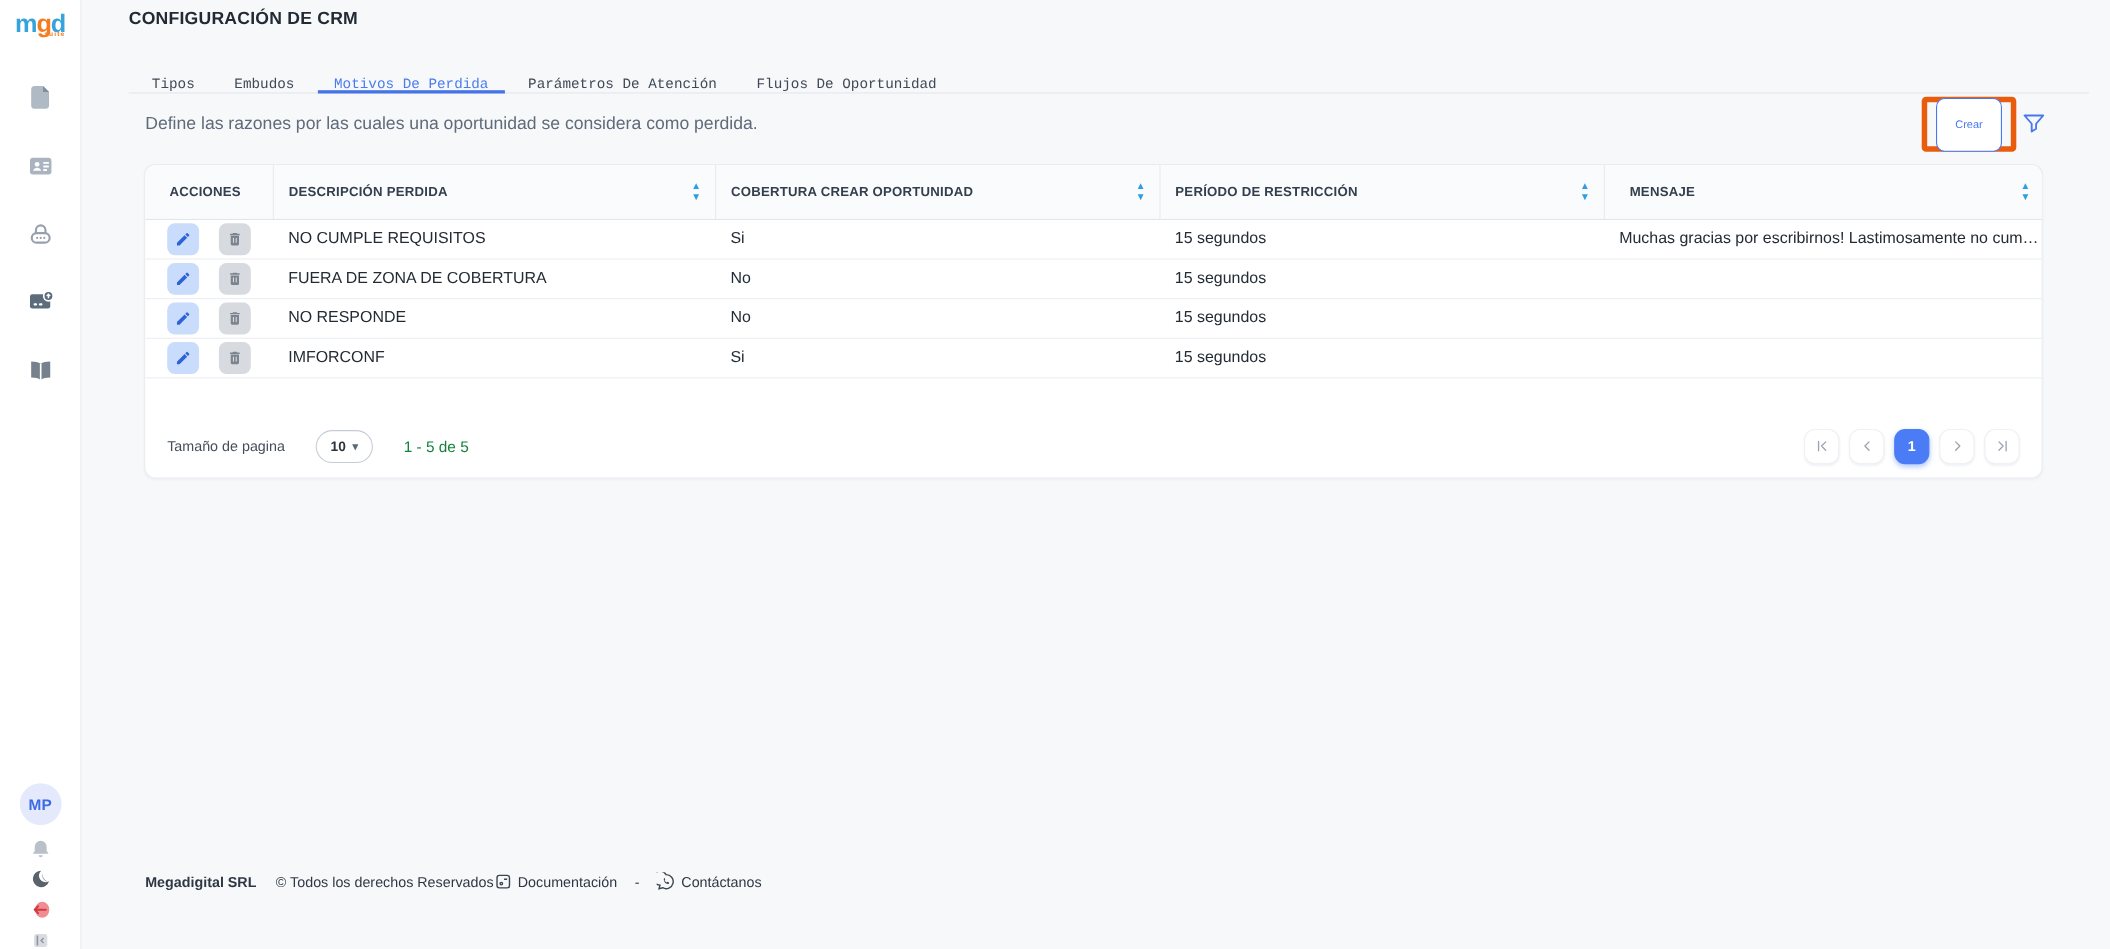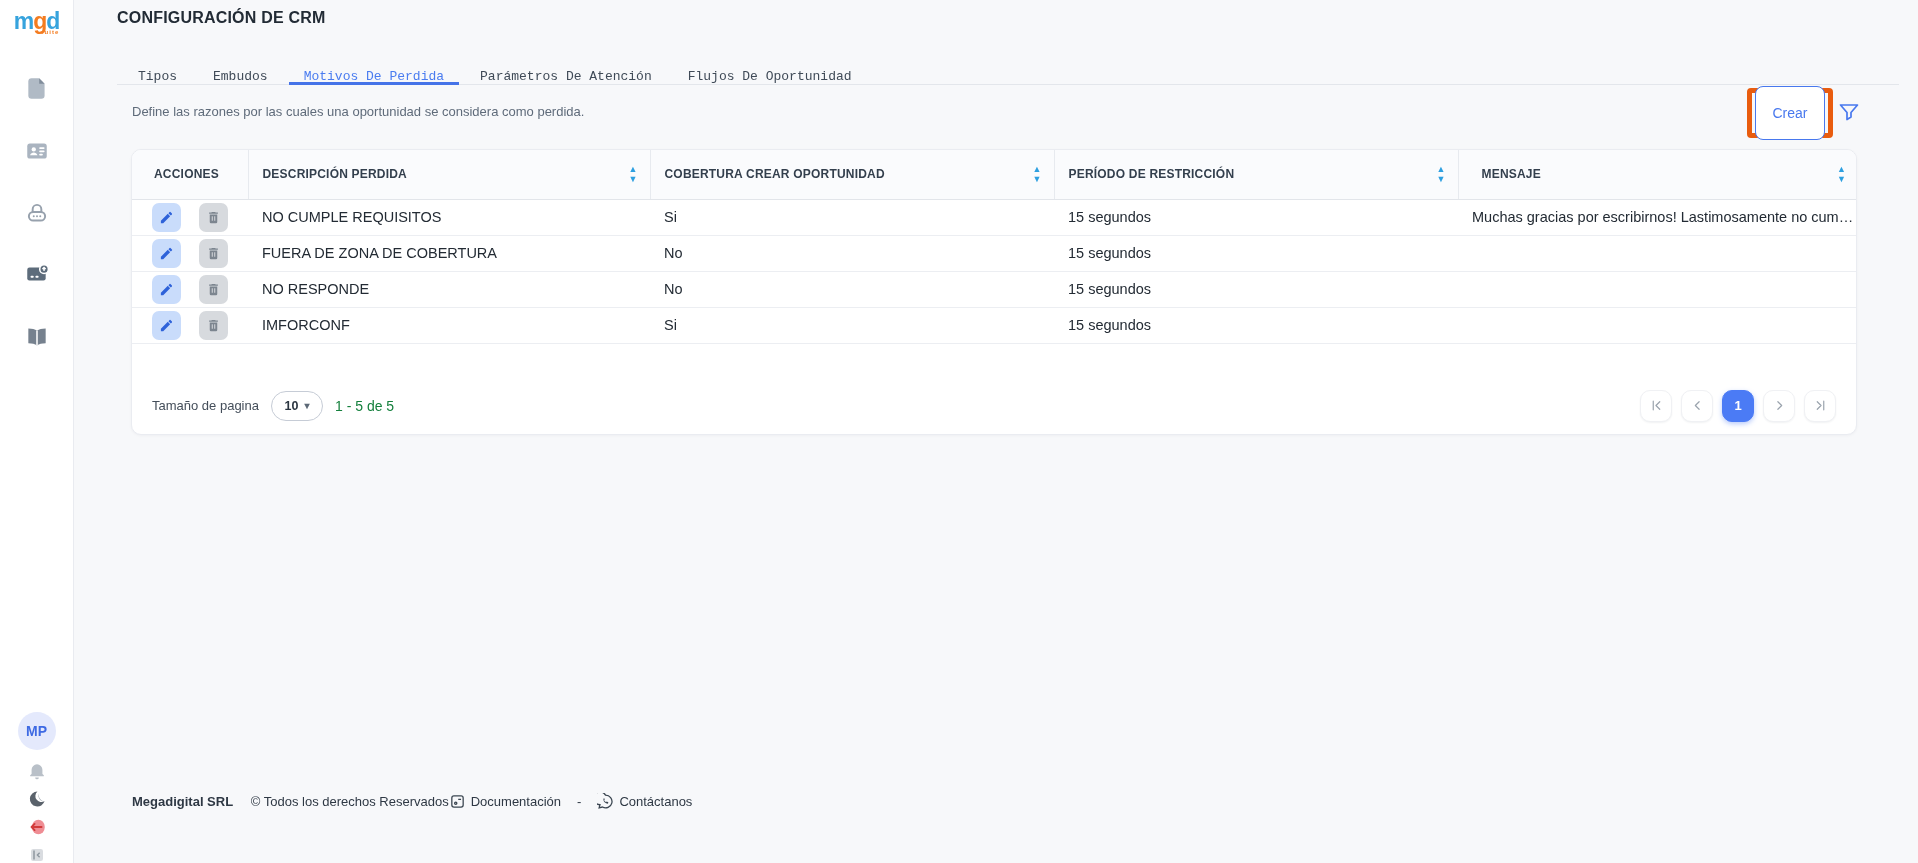--- a/index.html
+++ b/index.html
@@ -37,30 +37,30 @@
   }
   .tab {
     padding:0 15px; margin-left:6px; display:flex; align-items:flex-end;
     font-size:13px; font-weight:500; color:#3f4a57; cursor:pointer; position:relative; white-space:nowrap;font-family:Liberation Mono, monospace;
   }
   .tab.active { color:#4a7cf0; }
   .tab.active::after {
     content:""; position:absolute; left:0; right:0; bottom:-1px; height:3px; background:#4573e8;
   }
 
-  .page-desc { position:absolute; left:58px; top:104px; font-size:13px; color:#5f6b7a; }
+  .page-desc { position:absolute; left:58px; top:104px; font-size:16px; color:#5f6b7a; }
 
   .create-highlight {
     position:absolute; left:1673px; top:88px; width:86px; height:50px;
     border:5px solid #e95c0e; border-radius:4px;
     display:flex; align-items:center; justify-content:center; background:transparent;
   }
   .btn-create {
     background:#fff; border:1px solid #4878ee; color:#4878ee;
-    border-radius:8px; font-size:14px; padding:18px 16px; cursor:pointer;
+    border-radius:8px; font-size:10px; padding:18px 16px; cursor:pointer;
     font-family:"Liberation Sans", sans-serif;
   }
   .filter-ic { position:absolute; left:1763px; top:100px; width:24px; height:24px; cursor:pointer; }
 
   
   .card {
     position:absolute; left:57px; top:149px; width:1726px; height:286px;
     background:#fff; border:1px solid #eaecf1; border-radius:10px;
     box-shadow:0 1px 3px rgba(25,35,50,0.04); overflow:hidden;
   }
@@ -84,21 +84,21 @@
     display:inline-flex; width:29px; height:29px; border-radius:7px;
     align-items:center; justify-content:center; vertical-align:middle; cursor:pointer; border:none;
   }
   .icon-btn.edit { background:#c9dcfb; margin-right:14px; }
   .icon-btn.del  { background:#d7dade; }
 
   .card-footer {
     position:absolute; left:0; right:0; bottom:0; height:57px;
     display:flex; align-items:center; justify-content:space-between; padding:0 20px;
   }
-  .cf-left { display:flex; align-items:center; gap:12px; }
+  .cf-left { display:flex; align-items:center; gap:28px; }
   .ps-label { font-size:13px; color:#444e5a; }
   .ps-select {
     border:1px solid #c6ccd6; border-radius:15px; height:30px; min-width:52px;
     display:flex; align-items:center; justify-content:center; gap:6px;
     font-size:12.5px; font-weight:700; color:#2b3540; cursor:pointer; background:#fff; padding:0 10px;
   }
   .ps-caret { font-size:10px; color:#5c6876; }
   .ps-range { font-size:14px; color:#15803d; }
   .pager { display:flex; align-items:center; gap:9px; }
   .pg-btn {

